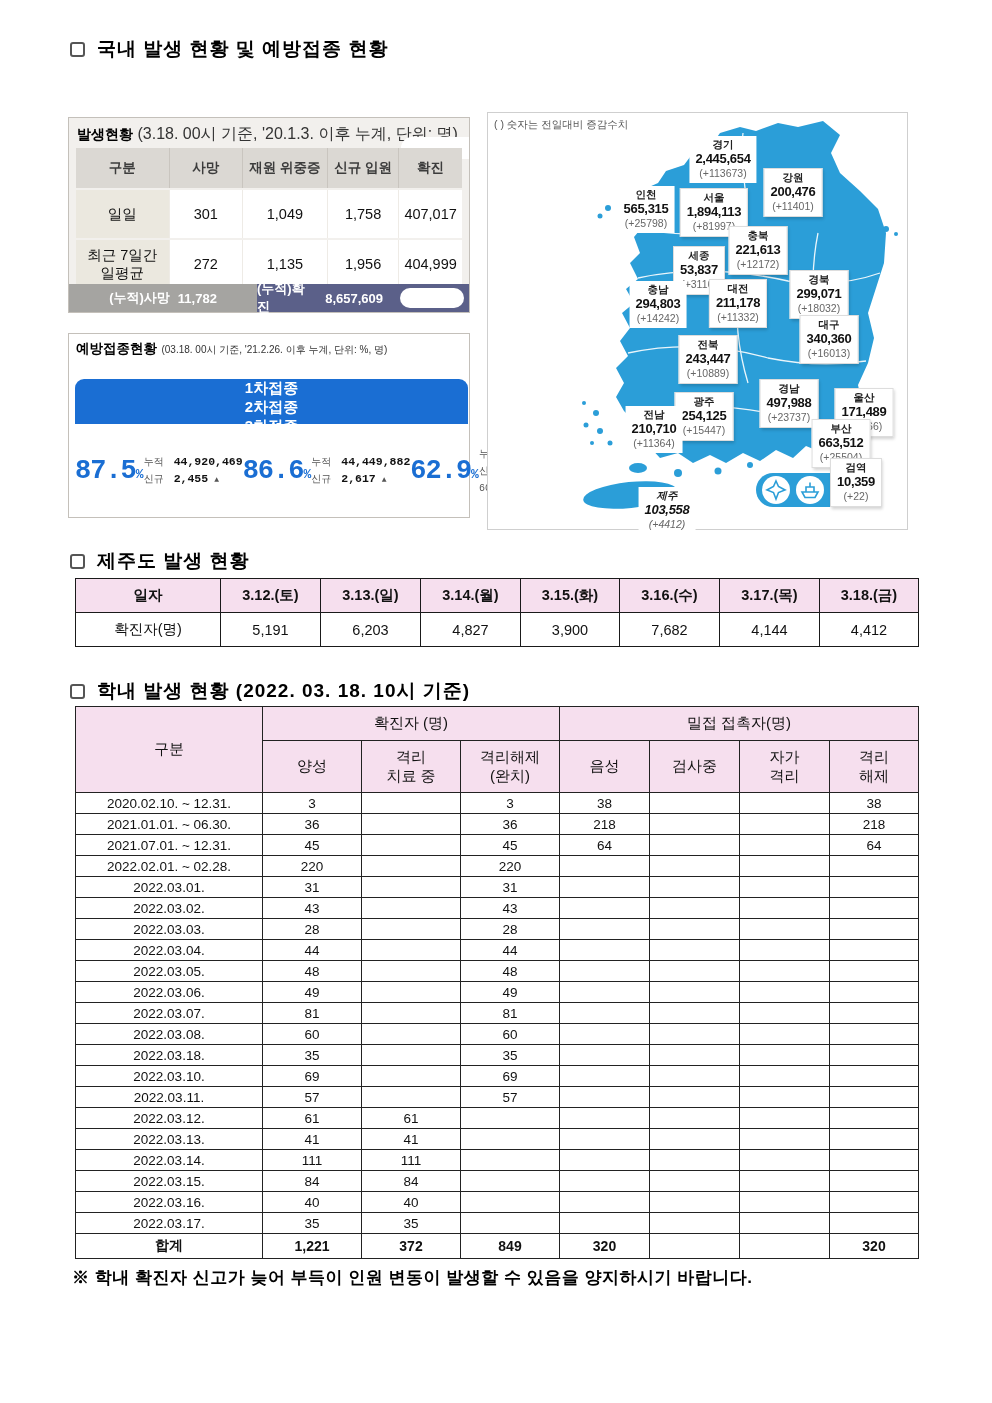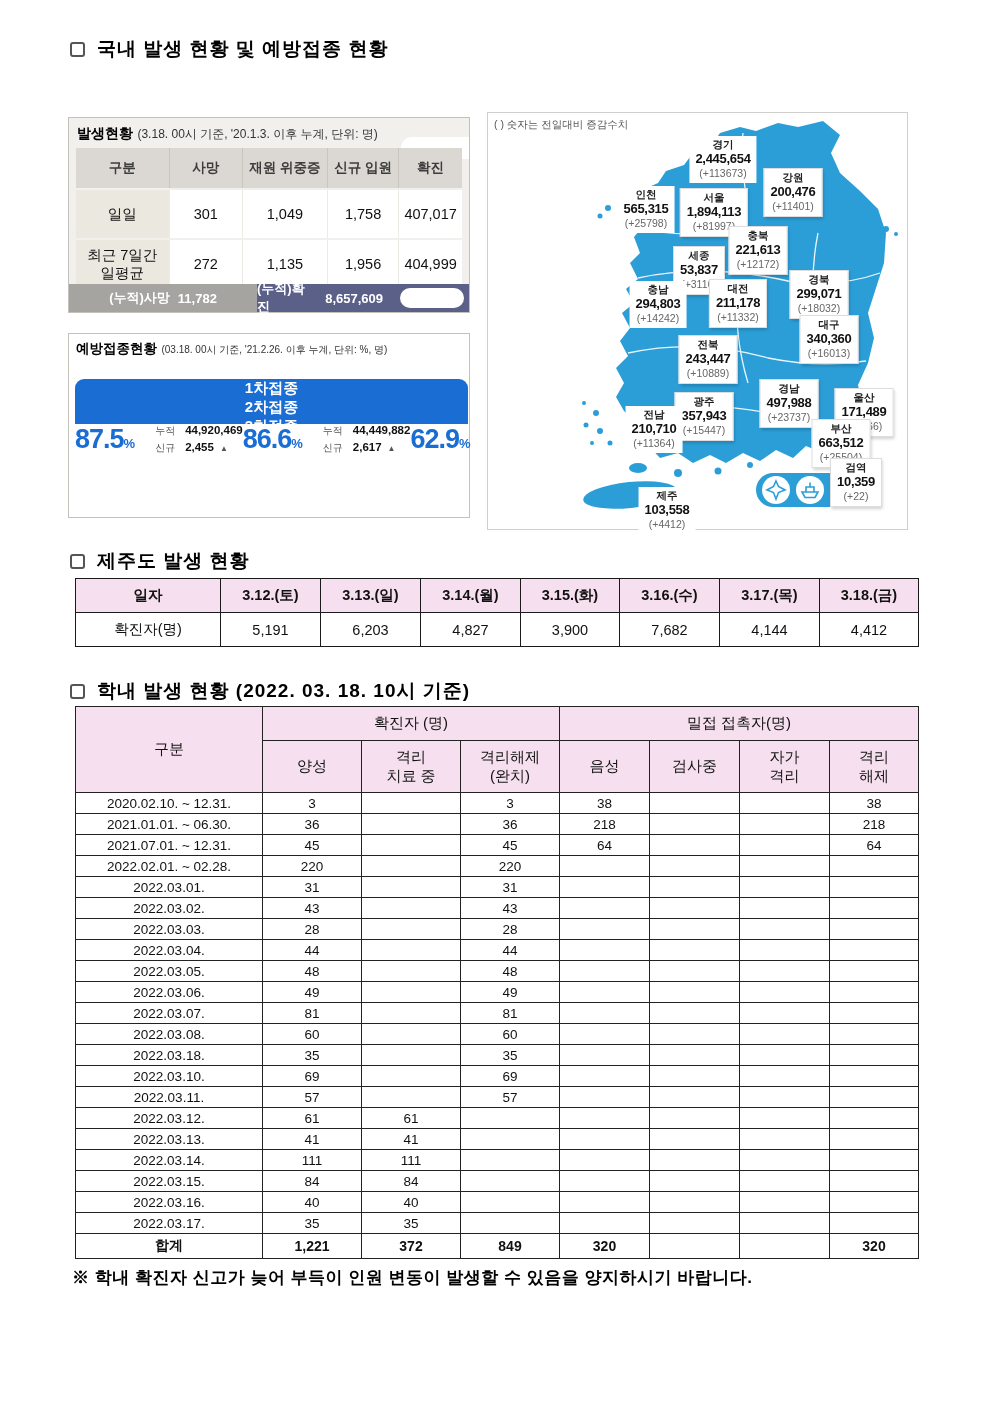--- a/index.html
+++ b/index.html
@@ -10,21 +10,21 @@
   
   .sec-title { position:absolute; left:70px; display:flex; align-items:center; gap:12px;
                font-size:19px; font-weight:bold; color:#000; letter-spacing:1px; }
   .cbox { display:inline-block; width:15px; height:15px; border:2px solid #555; border-radius:3px; background:#fff; flex:0 0 auto; }
 
   
   .ob-box { position:absolute; left:68px; top:117px; width:402px; height:196px;
             background:#f2f0ed; border:1px solid #c4c0ba; }
   .ob-head { position:relative; height:30px; padding:6px 8px 0 8px; white-space:nowrap; }
   .ob-head b { font-size:14px; color:#000; }
-  .ob-head span { font-size:12px; color:#333;margin-top:16px; }
+  .ob-head span { font-size:16px; color:#333;margin-top:16px; }
   .ob-pill-top { position:absolute; right:0; top:3px; width:68px; height:22px; background:#fff; border-radius:12px 0 0 12px; }
   .ob-table { position:absolute; left:7px; right:7px; top:30px; }
   .ob-row { display:flex; }
   .ob-cell { display:flex; align-items:center; justify-content:center; text-align:center; font-size:13.5px; }
   .c0{width:24%;} .c1{width:19%;} .c2{width:22%;} .c3{width:18.5%;} .c4{width:16.5%;}
   .ob-hrow { height:40px; background:#dbd8d3; color:#3c3c3c; font-weight:bold; }
   .ob-hrow .ob-cell { border-left:1px solid #c9c5bf; }
   .ob-hrow .ob-cell:first-child { border-left:none; }
   .ob-drow { height:50px; background:#fff; border-top:2px solid #f2f0ed; }
   .ob-drow .c0 { background:#ebe8df; font-size:13px; white-space:pre-line; line-height:1.25; }
@@ -37,21 +37,21 @@
 
   
   .vx-box { position:absolute; left:68px; top:333px; width:402px; height:185px; background:#fff; border:1px solid #c4c0ba; }
   .vx-head { padding:5px 7px 0 7px; white-space:nowrap; }
   .vx-head b { font-size:13.5px; color:#000; }
   .vx-head span { font-size:10px; color:#333; }
   .vx-bar { position:absolute; left:6px; right:1px; top:45px; height:45px; background:#1a6ed3;
             border-radius:9px 9px 0 0; display:flex; color:#fff; font-weight:bold; font-size:15px;flex-direction:column; }
   .vx-bar div { flex:1; display:flex; align-items:center; justify-content:center; }
   .vx-body { position:absolute; left:6px; right:1px; top:90px; bottom:0; display:flex; }
-  .vx-dose { flex:1; display:flex; justify-content:center; gap:21px; }
+  .vx-dose { flex:1; display:flex; align-items:center; justify-content:center; gap:1px;font-family:Liberation Mono, monospace; }
   .vx-pct { color:#1a6ed3; font-weight:bold; font-size:27px; letter-spacing:-1px; }
   .vx-pct small { font-size:13px; font-weight:bold; }
   .vx-rows { display:flex; flex-direction:column; gap:3px; }
   .vx-r { display:flex; align-items:baseline; gap:6px; }
   .vx-rl { font-size:10px; color:#555; min-width:24px; }
   .vx-rv { font-size:11.5px; font-weight:bold; color:#111; }
   .tri { font-size:8px; color:#555; }
   .vx-dose3 .vx-rl { min-width:38px; }
 
   
@@ -305,39 +305,39 @@
         <div class="ml-val">497,988</div>
         <div class="ml-delta">(+23737)</div>
     </div>
     <div class="map-label" style="left:376px; top:275px;">
       <div class="ml-name">울산</div>
         <div class="ml-val">171,489</div>
         <div class="ml-delta">(+7866)</div>
     </div>
     <div class="map-label" style="left:216px; top:279px;">
       <div class="ml-name">광주</div>
-        <div class="ml-val">357,943</div>
+        <div class="ml-val">254,125</div>
         <div class="ml-delta">(+15447)</div>
     </div>
     <div class="map-label noborder" style="left:166px; top:293px;">
       <div class="ml-name">전남</div>
         <div class="ml-val">210,710</div>
         <div class="ml-delta">(+11364)</div>
     </div>
     <div class="map-label" style="left:353px; top:306px;">
       <div class="ml-name">부산</div>
         <div class="ml-val">663,512</div>
         <div class="ml-delta">(+25504)</div>
     </div>
     <div class="map-label" style="left:368px; top:345px;">
       <div class="ml-name">검역</div>
         <div class="ml-val">10,359</div>
         <div class="ml-delta">(+22)</div>
     </div>
-    <div class="map-label noborder" style="left:179px; top:374px;">
+    <div class="map-label noborder" style="left:179px; top:374px;font-style:italic;">
       <div class="ml-name">제주</div>
         <div class="ml-val">103,558</div>
         <div class="ml-delta">(+4412)</div>
     </div>
   </div>
 
   <div class="sec-title" style="top:548px;">
     <span class="cbox"></span>
     <span>제주도 발생 현황</span>
   </div>

